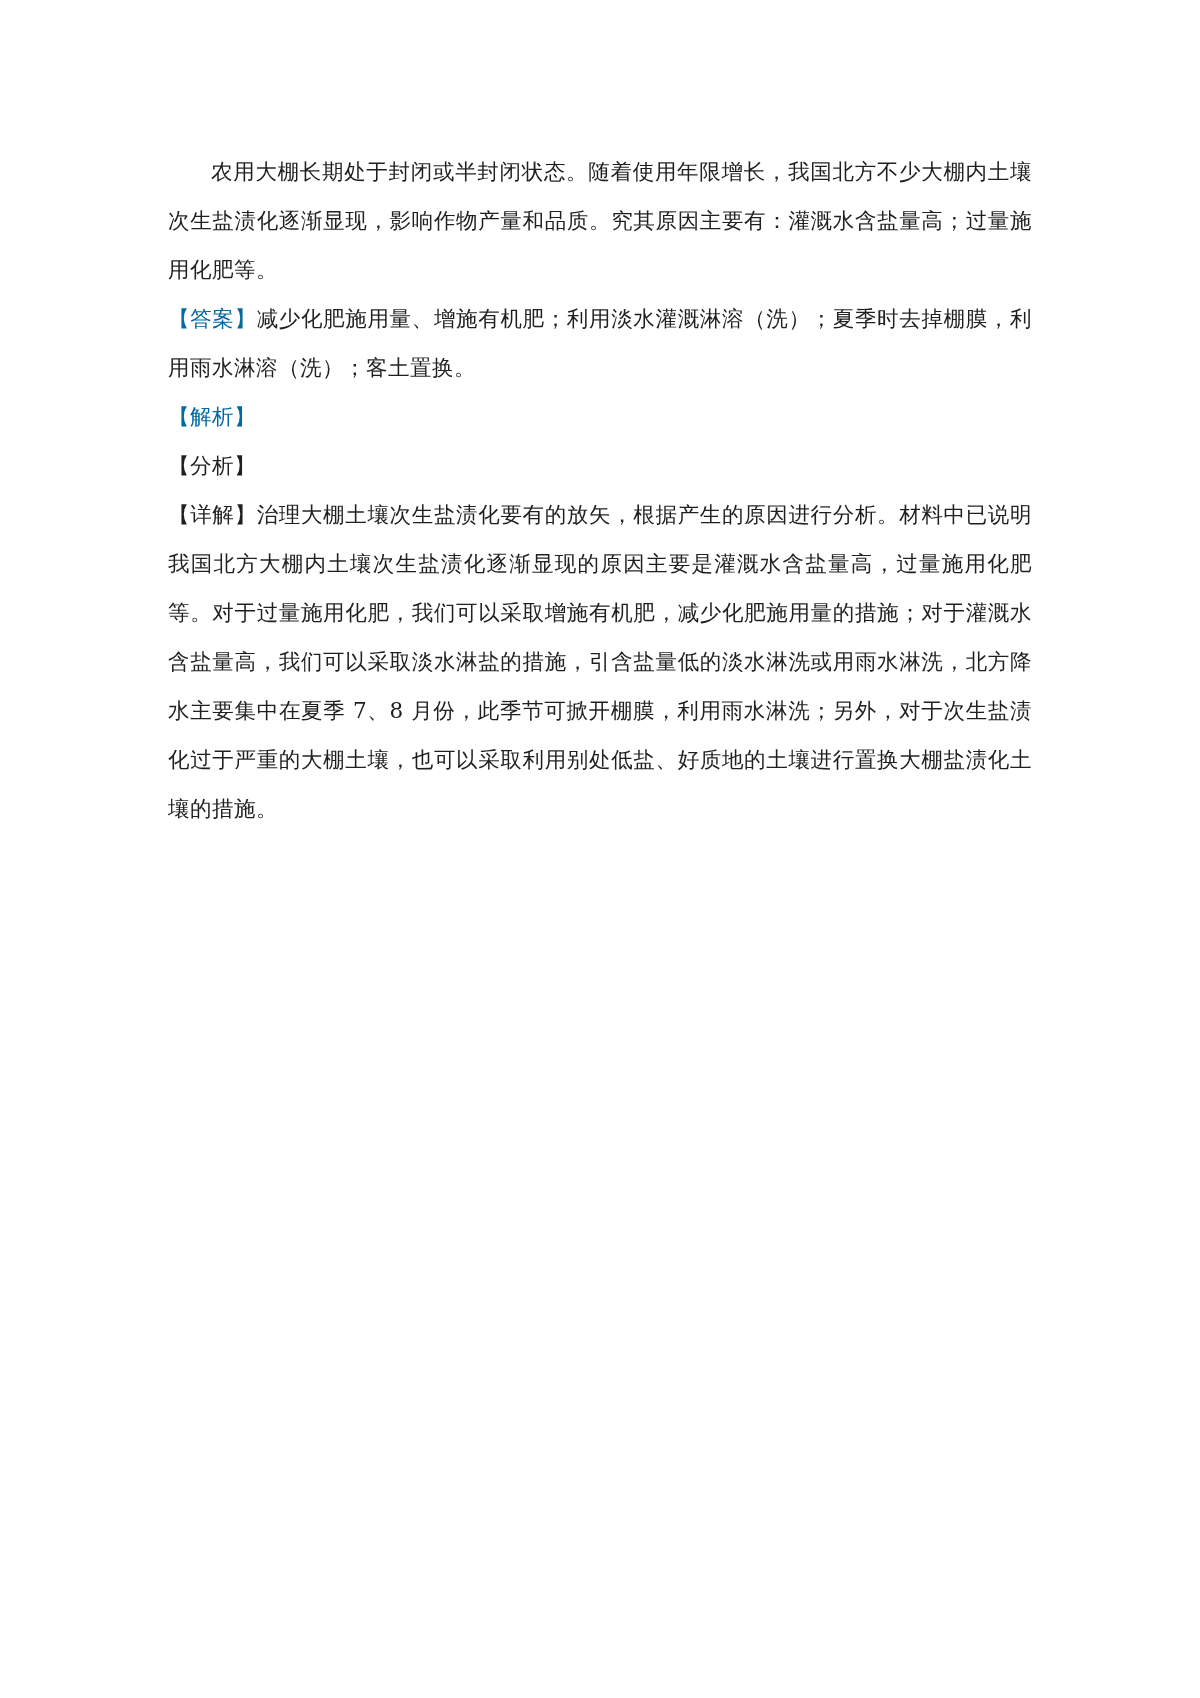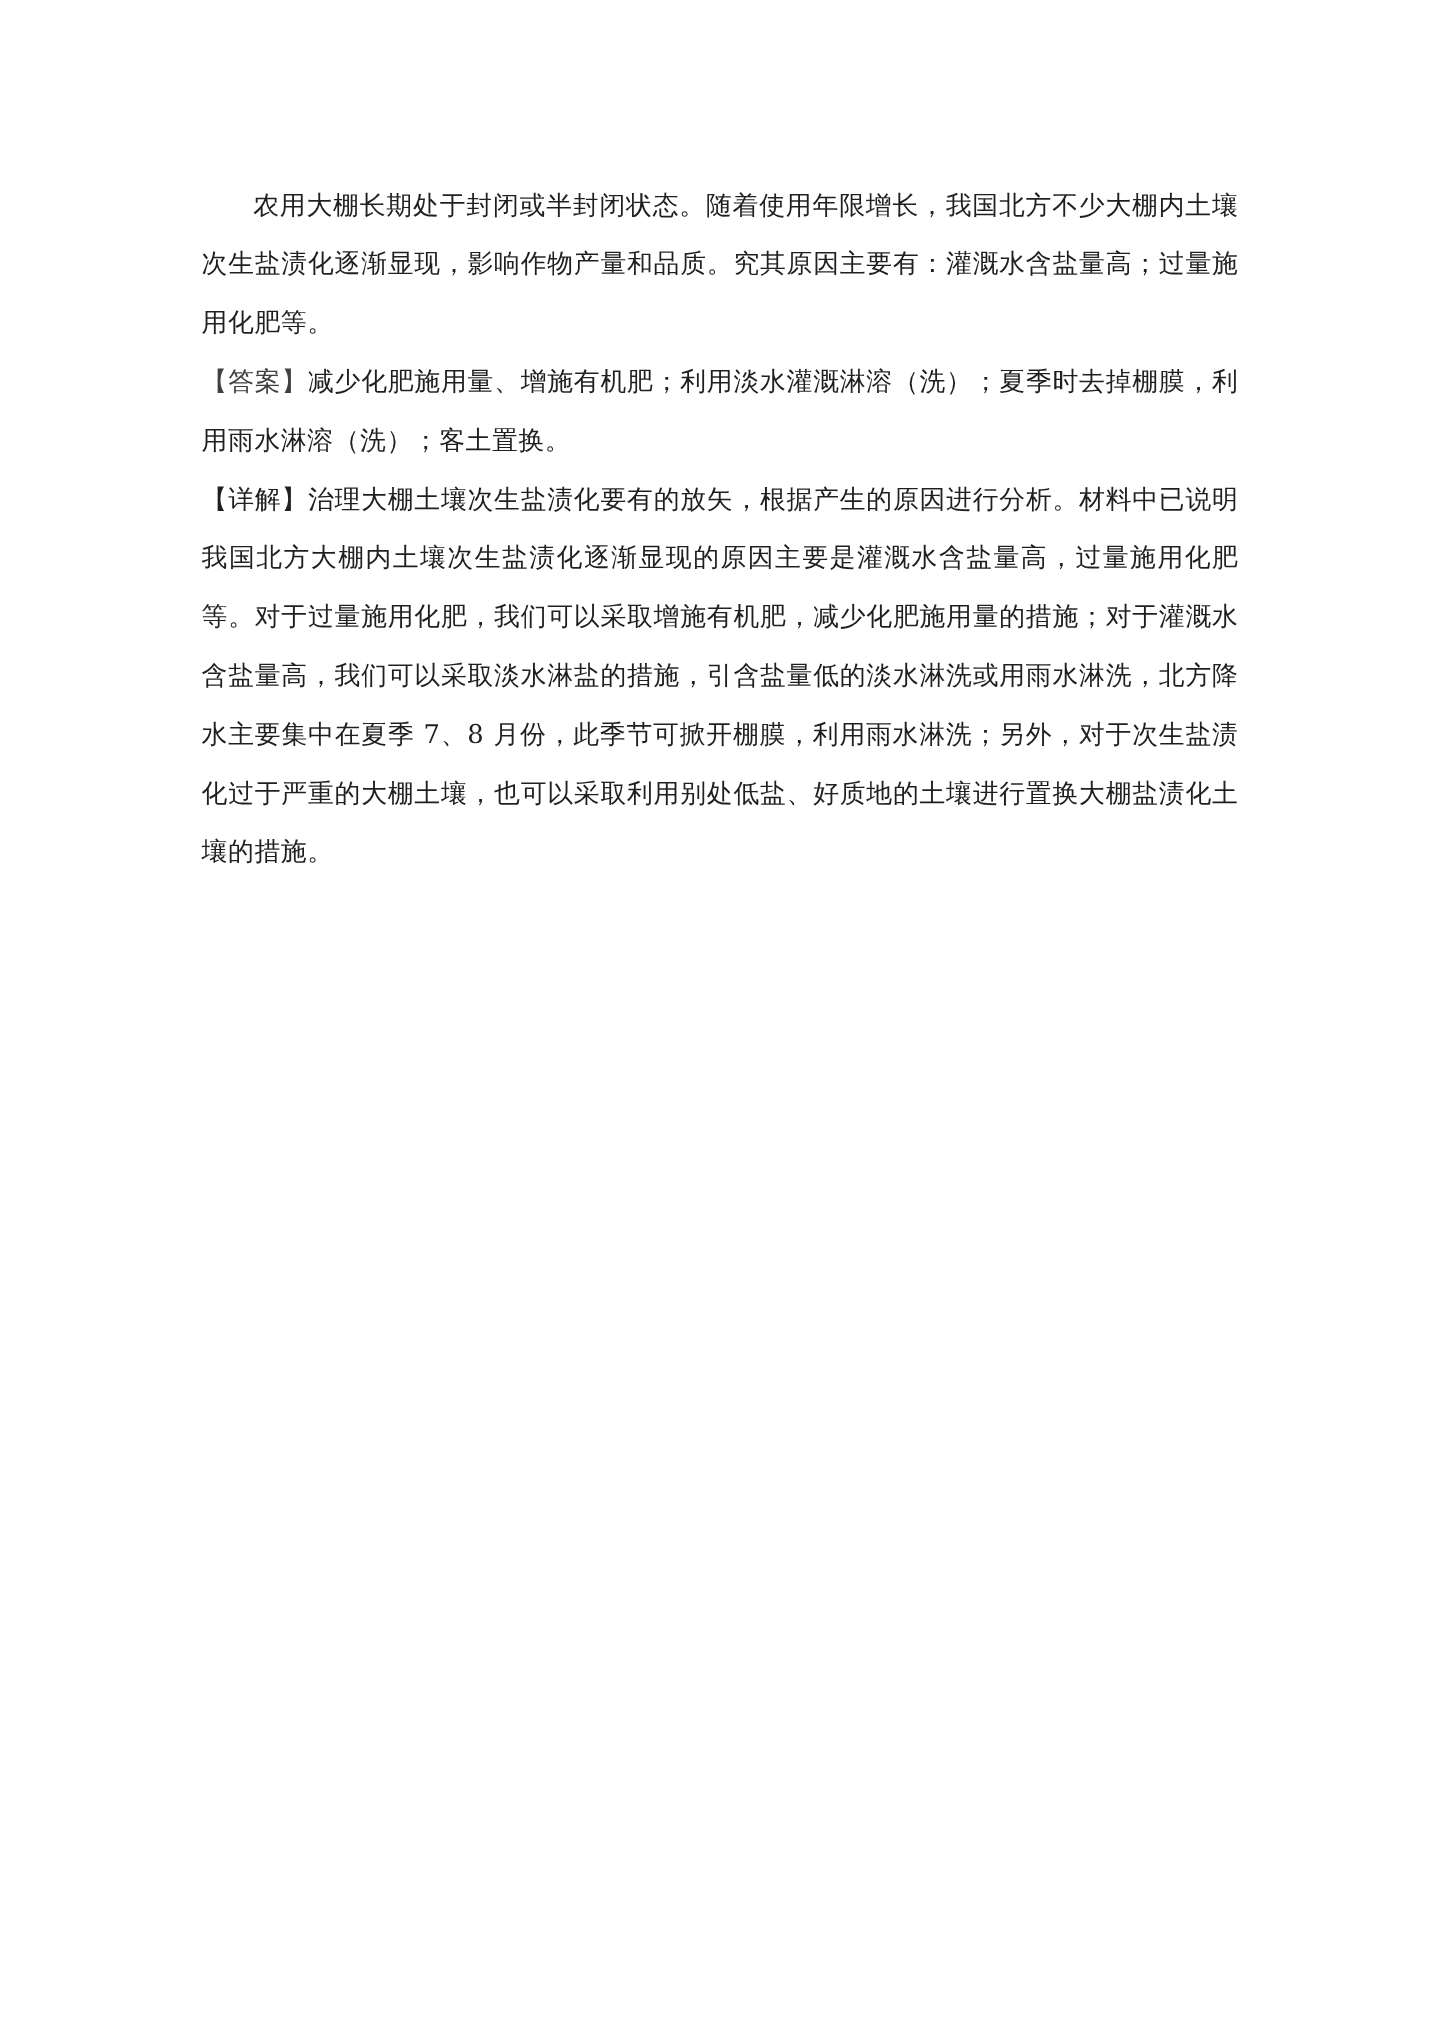--- a/index.html
+++ b/index.html
@@ -25,33 +25,35 @@
     color: #1f1f1f;
     text-align: justify;
     text-justify: inter-ideograph;
     letter-spacing: 0.5px;
   }
   .para { text-align: justify; }
   .para.indent { text-indent: 2em; }
   
   .kai { font-family: "DejaVu Serif", "Liberation Serif", serif; }
   .label { font-weight: normal; }
-  .blue { color: #404040; }
+  .blue { color: #0369a1; }
 </style>
 </head>
 <body>
 
 <div class="page">
   <div class="content">
 
     <p class="para kai indent"><span>农用大棚长期处于封闭或半封闭状态。随着使用年限增长，我国北方不少大棚内土壤次生盐渍化逐渐显现，影响作物产量和品质。究其原因主要有：灌溉水含盐量高；过量施用化肥等。</span></p>
 
 
     <p class="para"><span class="label blue">【答案】</span><span>减少化肥施用量、增施有机肥；利用淡水灌溉淋溶（洗）；夏季时去掉棚膜，利用雨水淋溶（洗）；客土置换。</span></p>
 
+    <p class="para"><span class="label blue">【解析】</span></p>
 
+    <p class="para"><span class="label">【分析】</span></p>
 
 
     <p class="para"><span class="label">【详解】</span><span>治理大棚土壤次生盐渍化要有的放矢，根据产生的原因进行分析。材料中已说明我国北方大棚内土壤次生盐渍化逐渐显现的原因主要是灌溉水含盐量高，过量施用化肥等。对于过量施用化肥，我们可以采取增施有机肥，减少化肥施用量的措施；对于灌溉水含盐量高，我们可以采取淡水淋盐的措施，引含盐量低的淡水淋洗或用雨水淋洗，北方降水主要集中在夏季 7、8 月份，此季节可掀开棚膜，利用雨水淋洗；另外，对于次生盐渍化过于严重的大棚土壤，也可以采取利用别处低盐、好质地的土壤进行置换大棚盐渍化土壤的措施。</span></p>
 
 
   </div>
 </div>
 
 </body></html>

